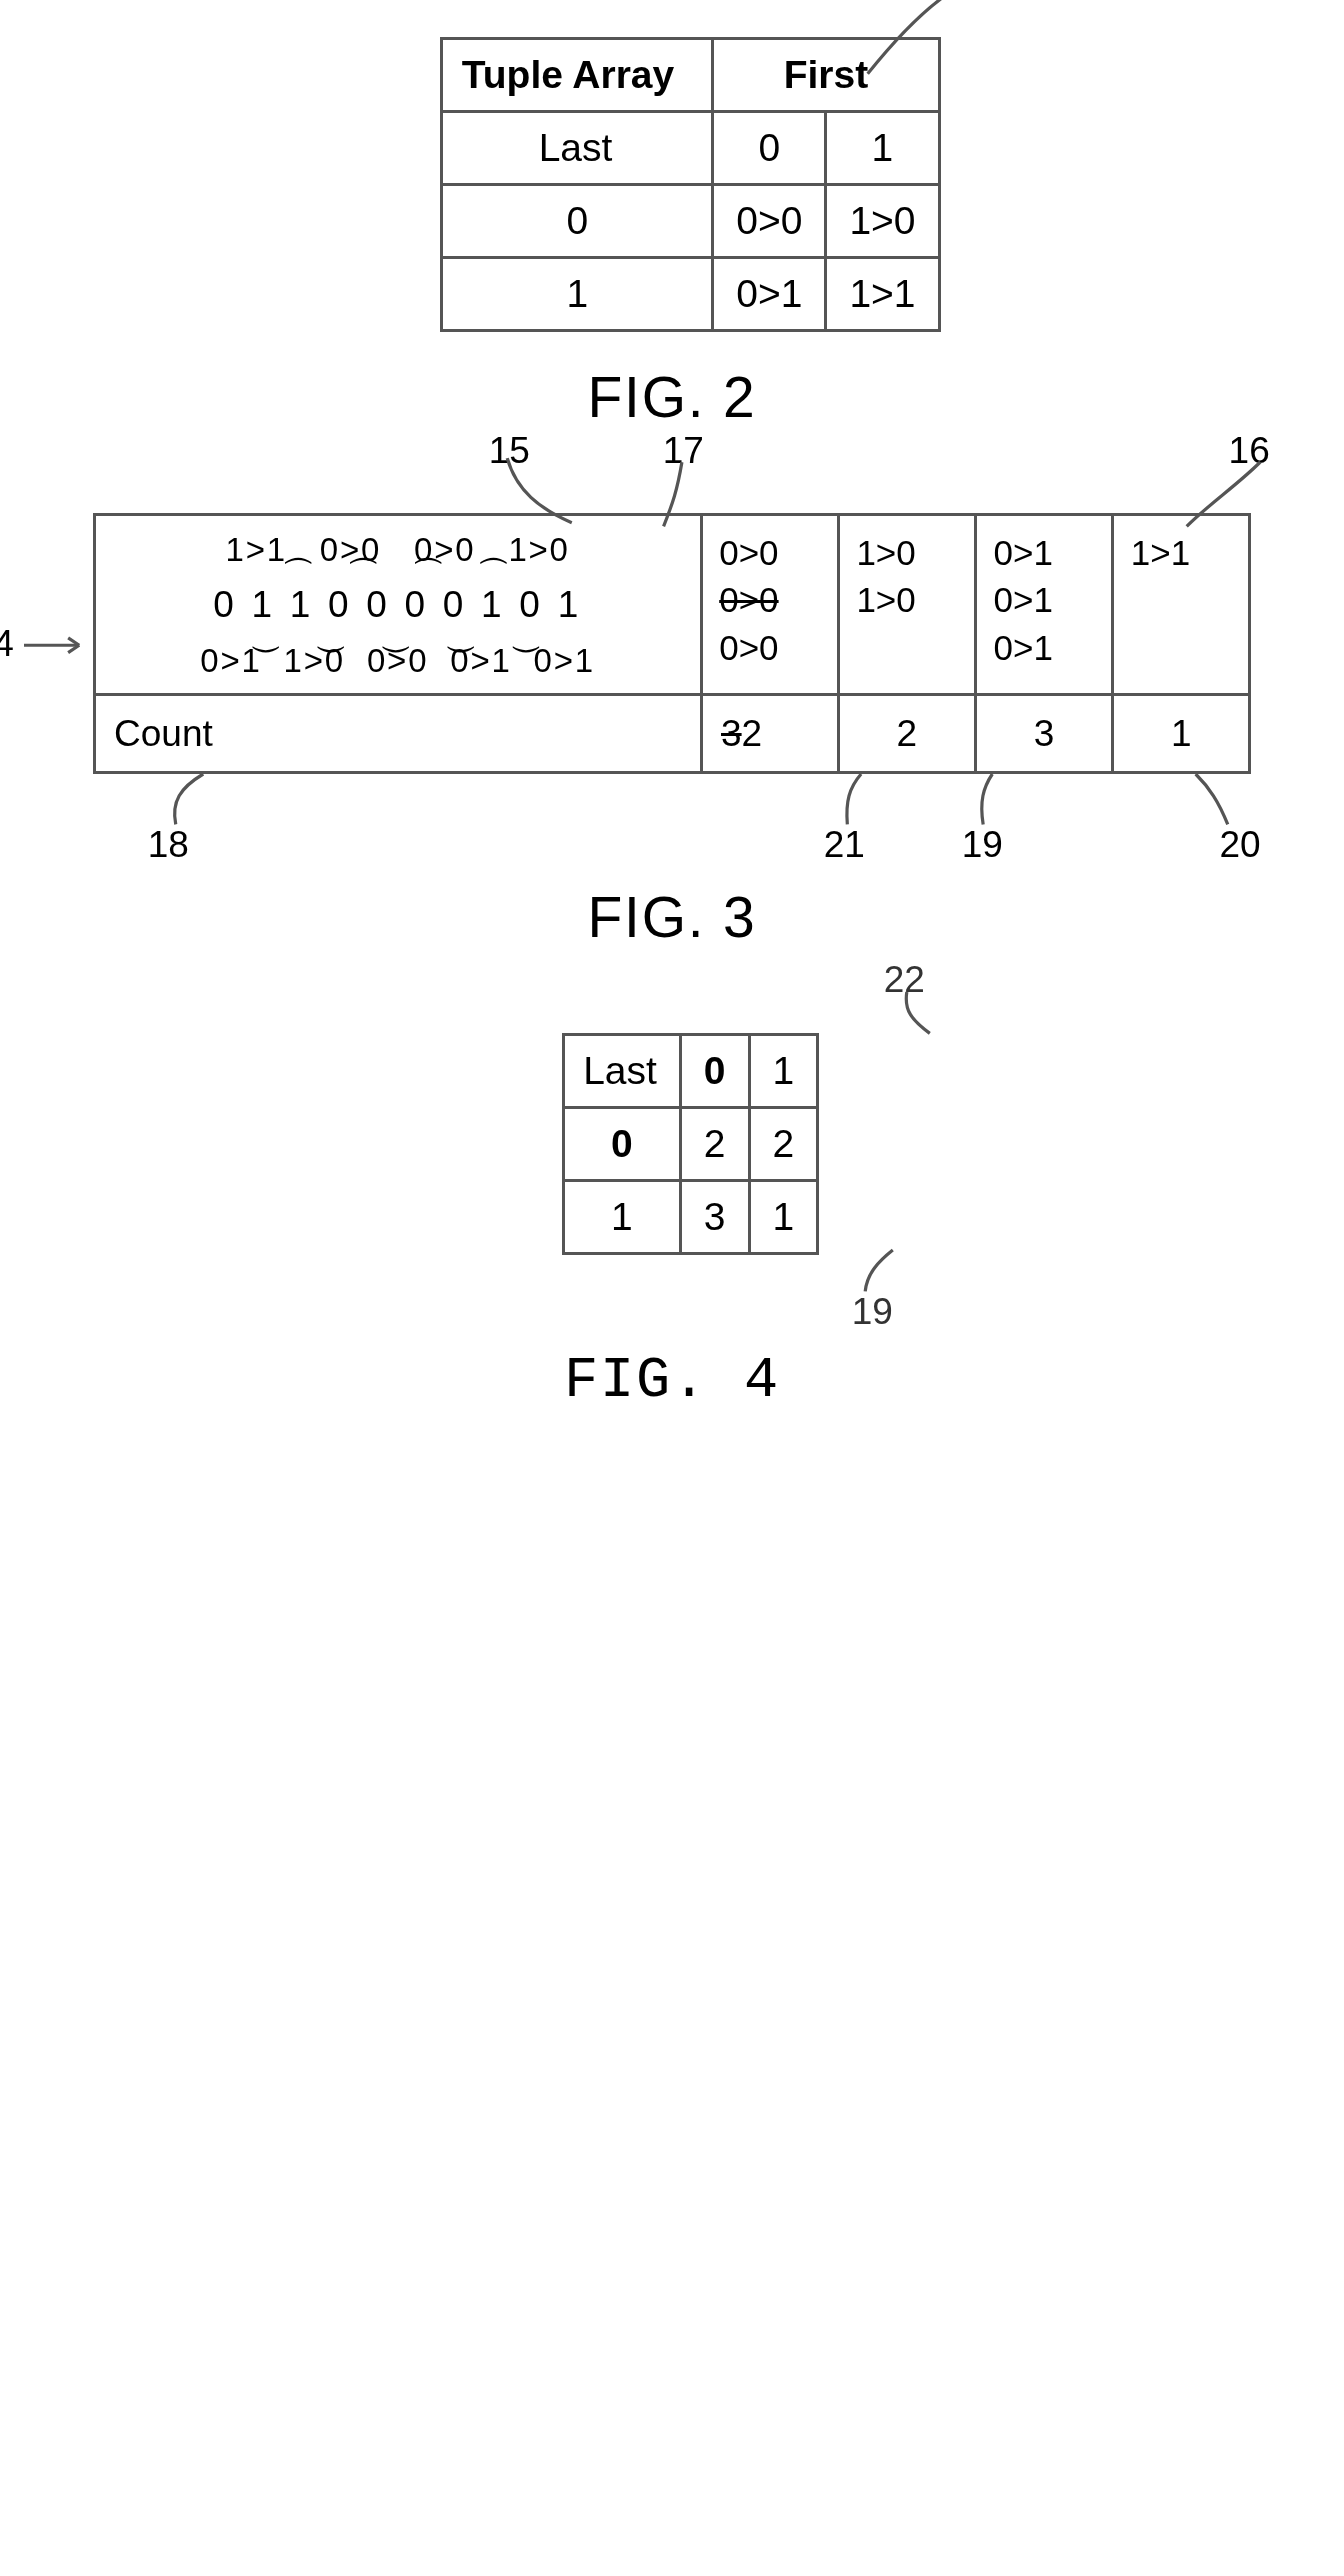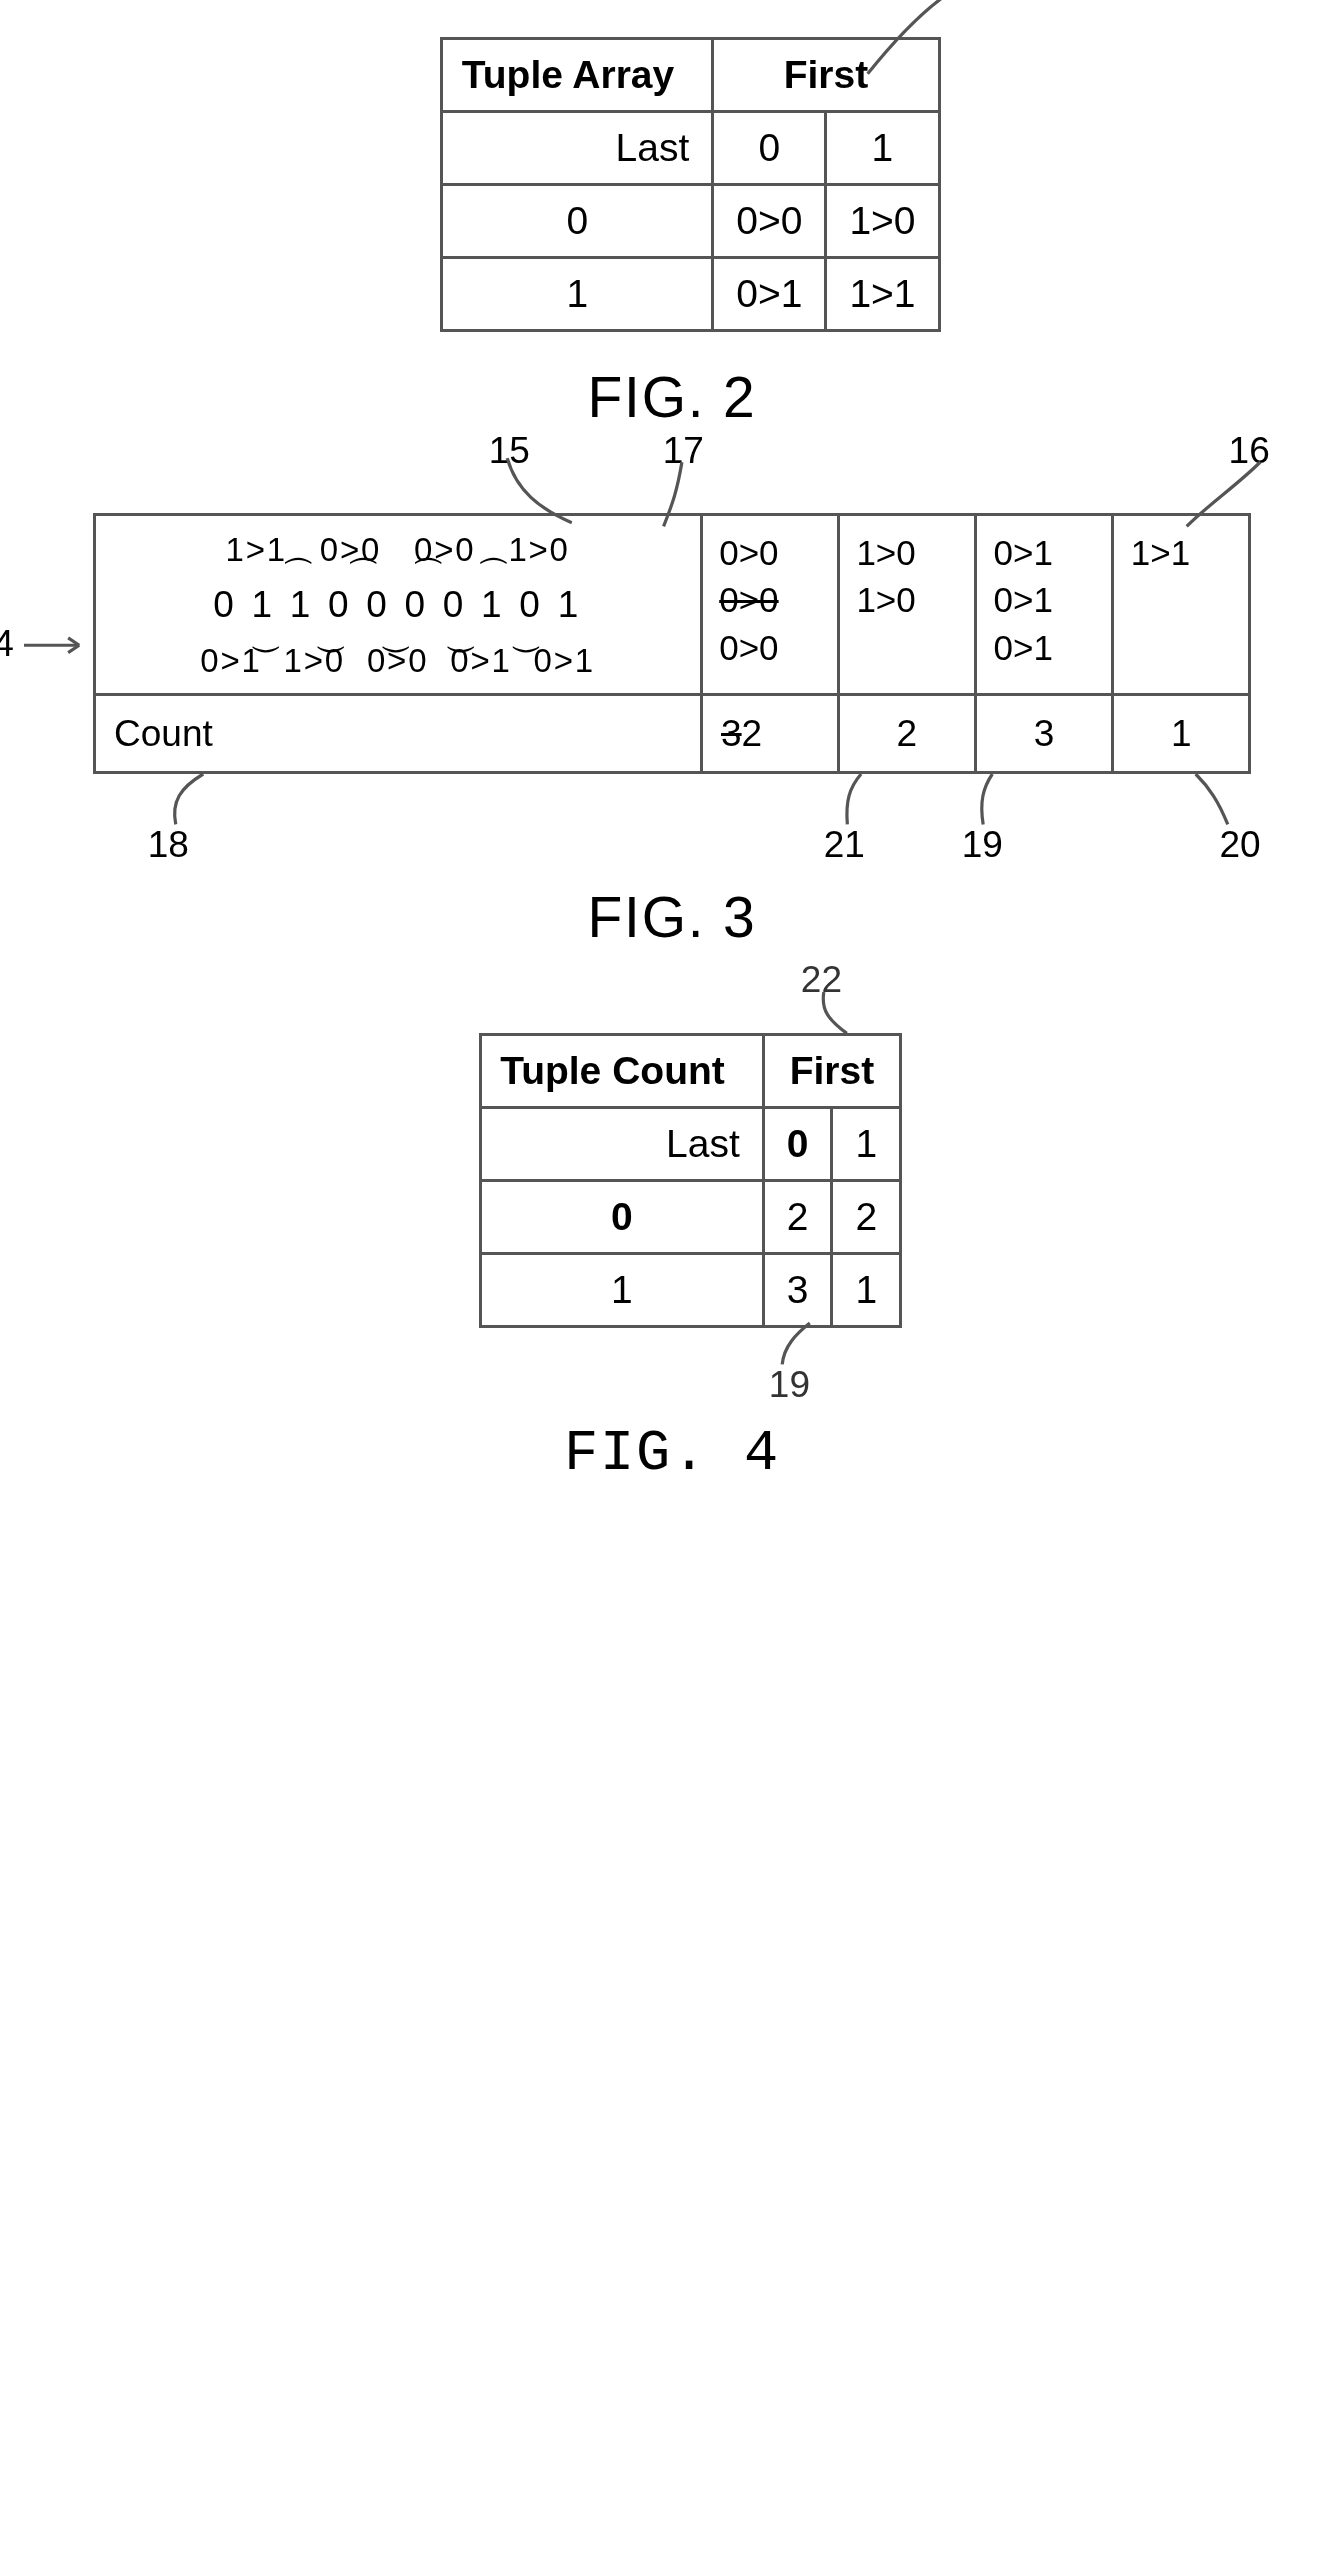--- a/index.html
+++ b/index.html
@@ -39,21 +39,21 @@
   .tuple-table .hdr-left {
     text-align: left;
     padding-left: 18.4px;
     padding-right: 37px;
     font-weight: 700;
   }
   .tuple-table .hdr-first {
     font-weight: 700;
   }
   .tuple-table .row-lbl {
-    text-align: right;
+    text-align: center;
     padding-left: 18.4px;
   }
   .tuple-table .row-val {
     text-align: center;
   }
   .leader-wrap {
     position: relative;
     display: inline-block;
   }
   .leader {
@@ -248,24 +248,20 @@
 
 <div class="figure-block">
   <div class="leader-wrap">
     <span class="leader" style="top:-74px; left:359px;">22</span>
     <svg class="leader-svg" style="top:-41px; left:368px; width:46px; height:46px;" viewBox="0 0 50 50" width="46" height="46">
         <path d="M15,0 C12,20 20,30 40,45"></path>
       </svg>
 
     <table class="tuple-table">
       <tbody>
-          <tr>
-        <td class="hdr-left">Tuple Count</td>
-        <td class="hdr-first" colspan="2">First</td>
-      </tr>
       <tr>
         <td class="row-lbl">Last</td>
         <td style="font-weight:700;">0</td>
         <td>1</td>
       </tr>
       <tr>
         <td class="row-val" style="font-weight:700;">0</td>
         <td>2</td>
         <td>2</td>
       </tr>

